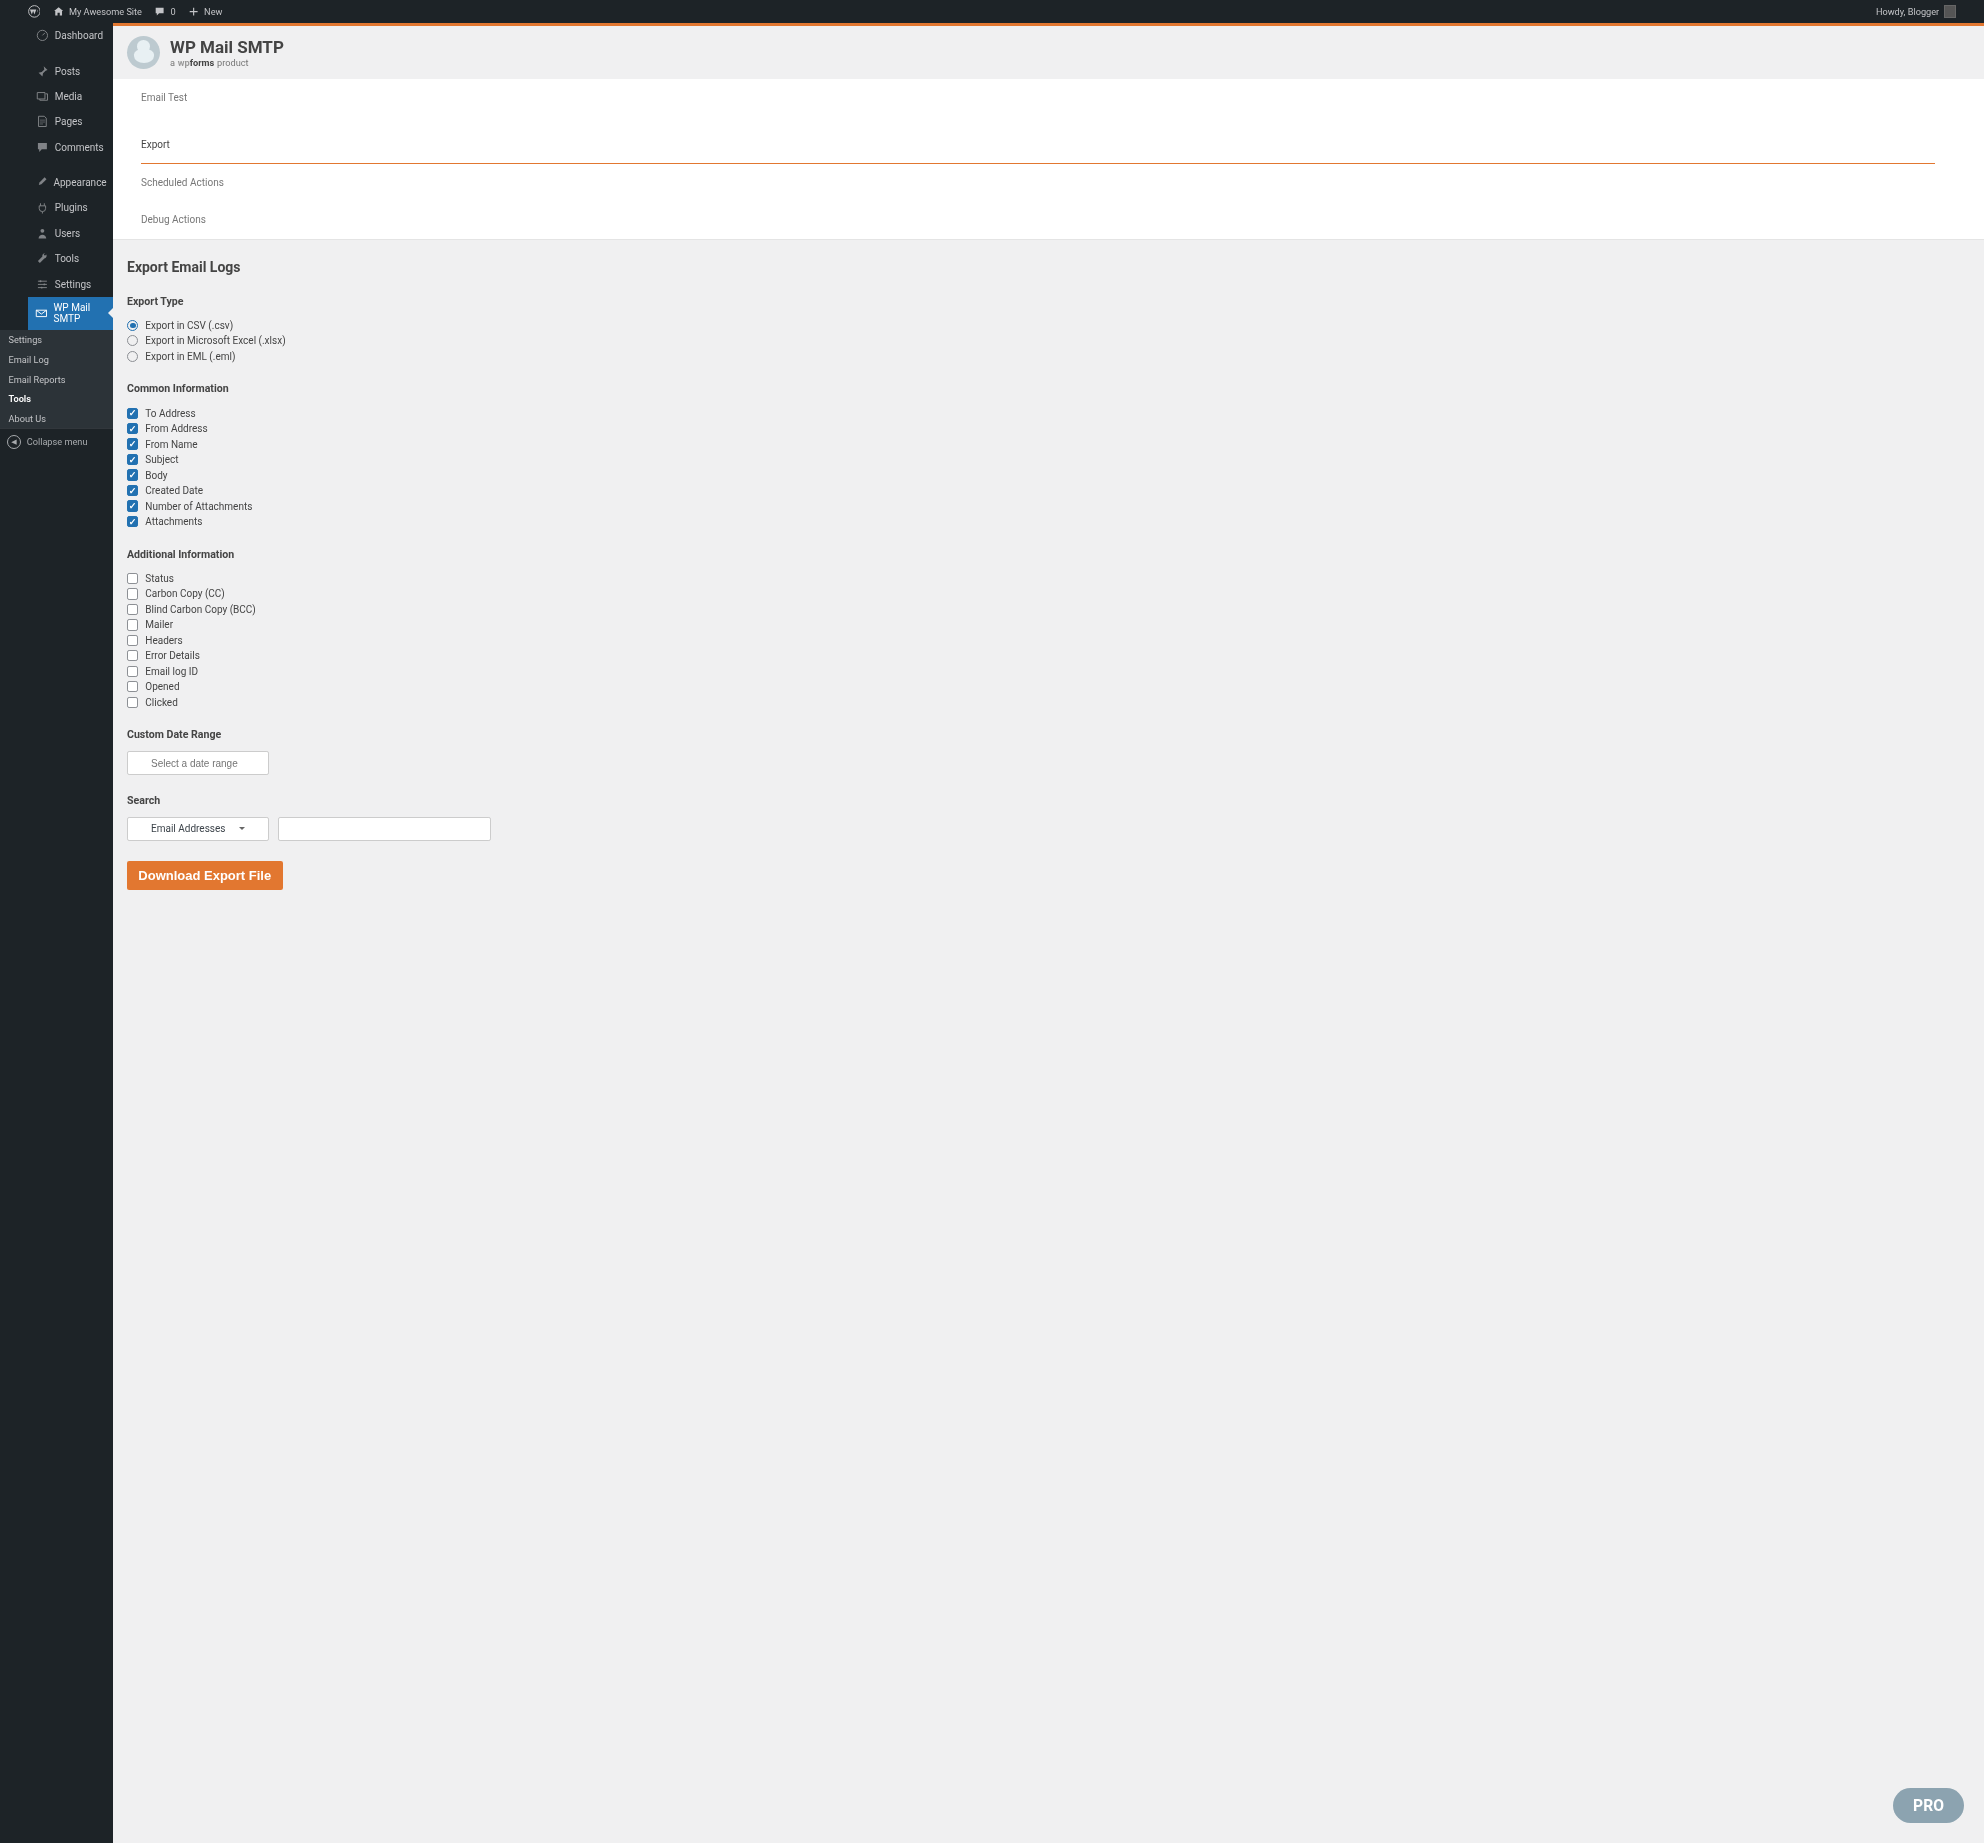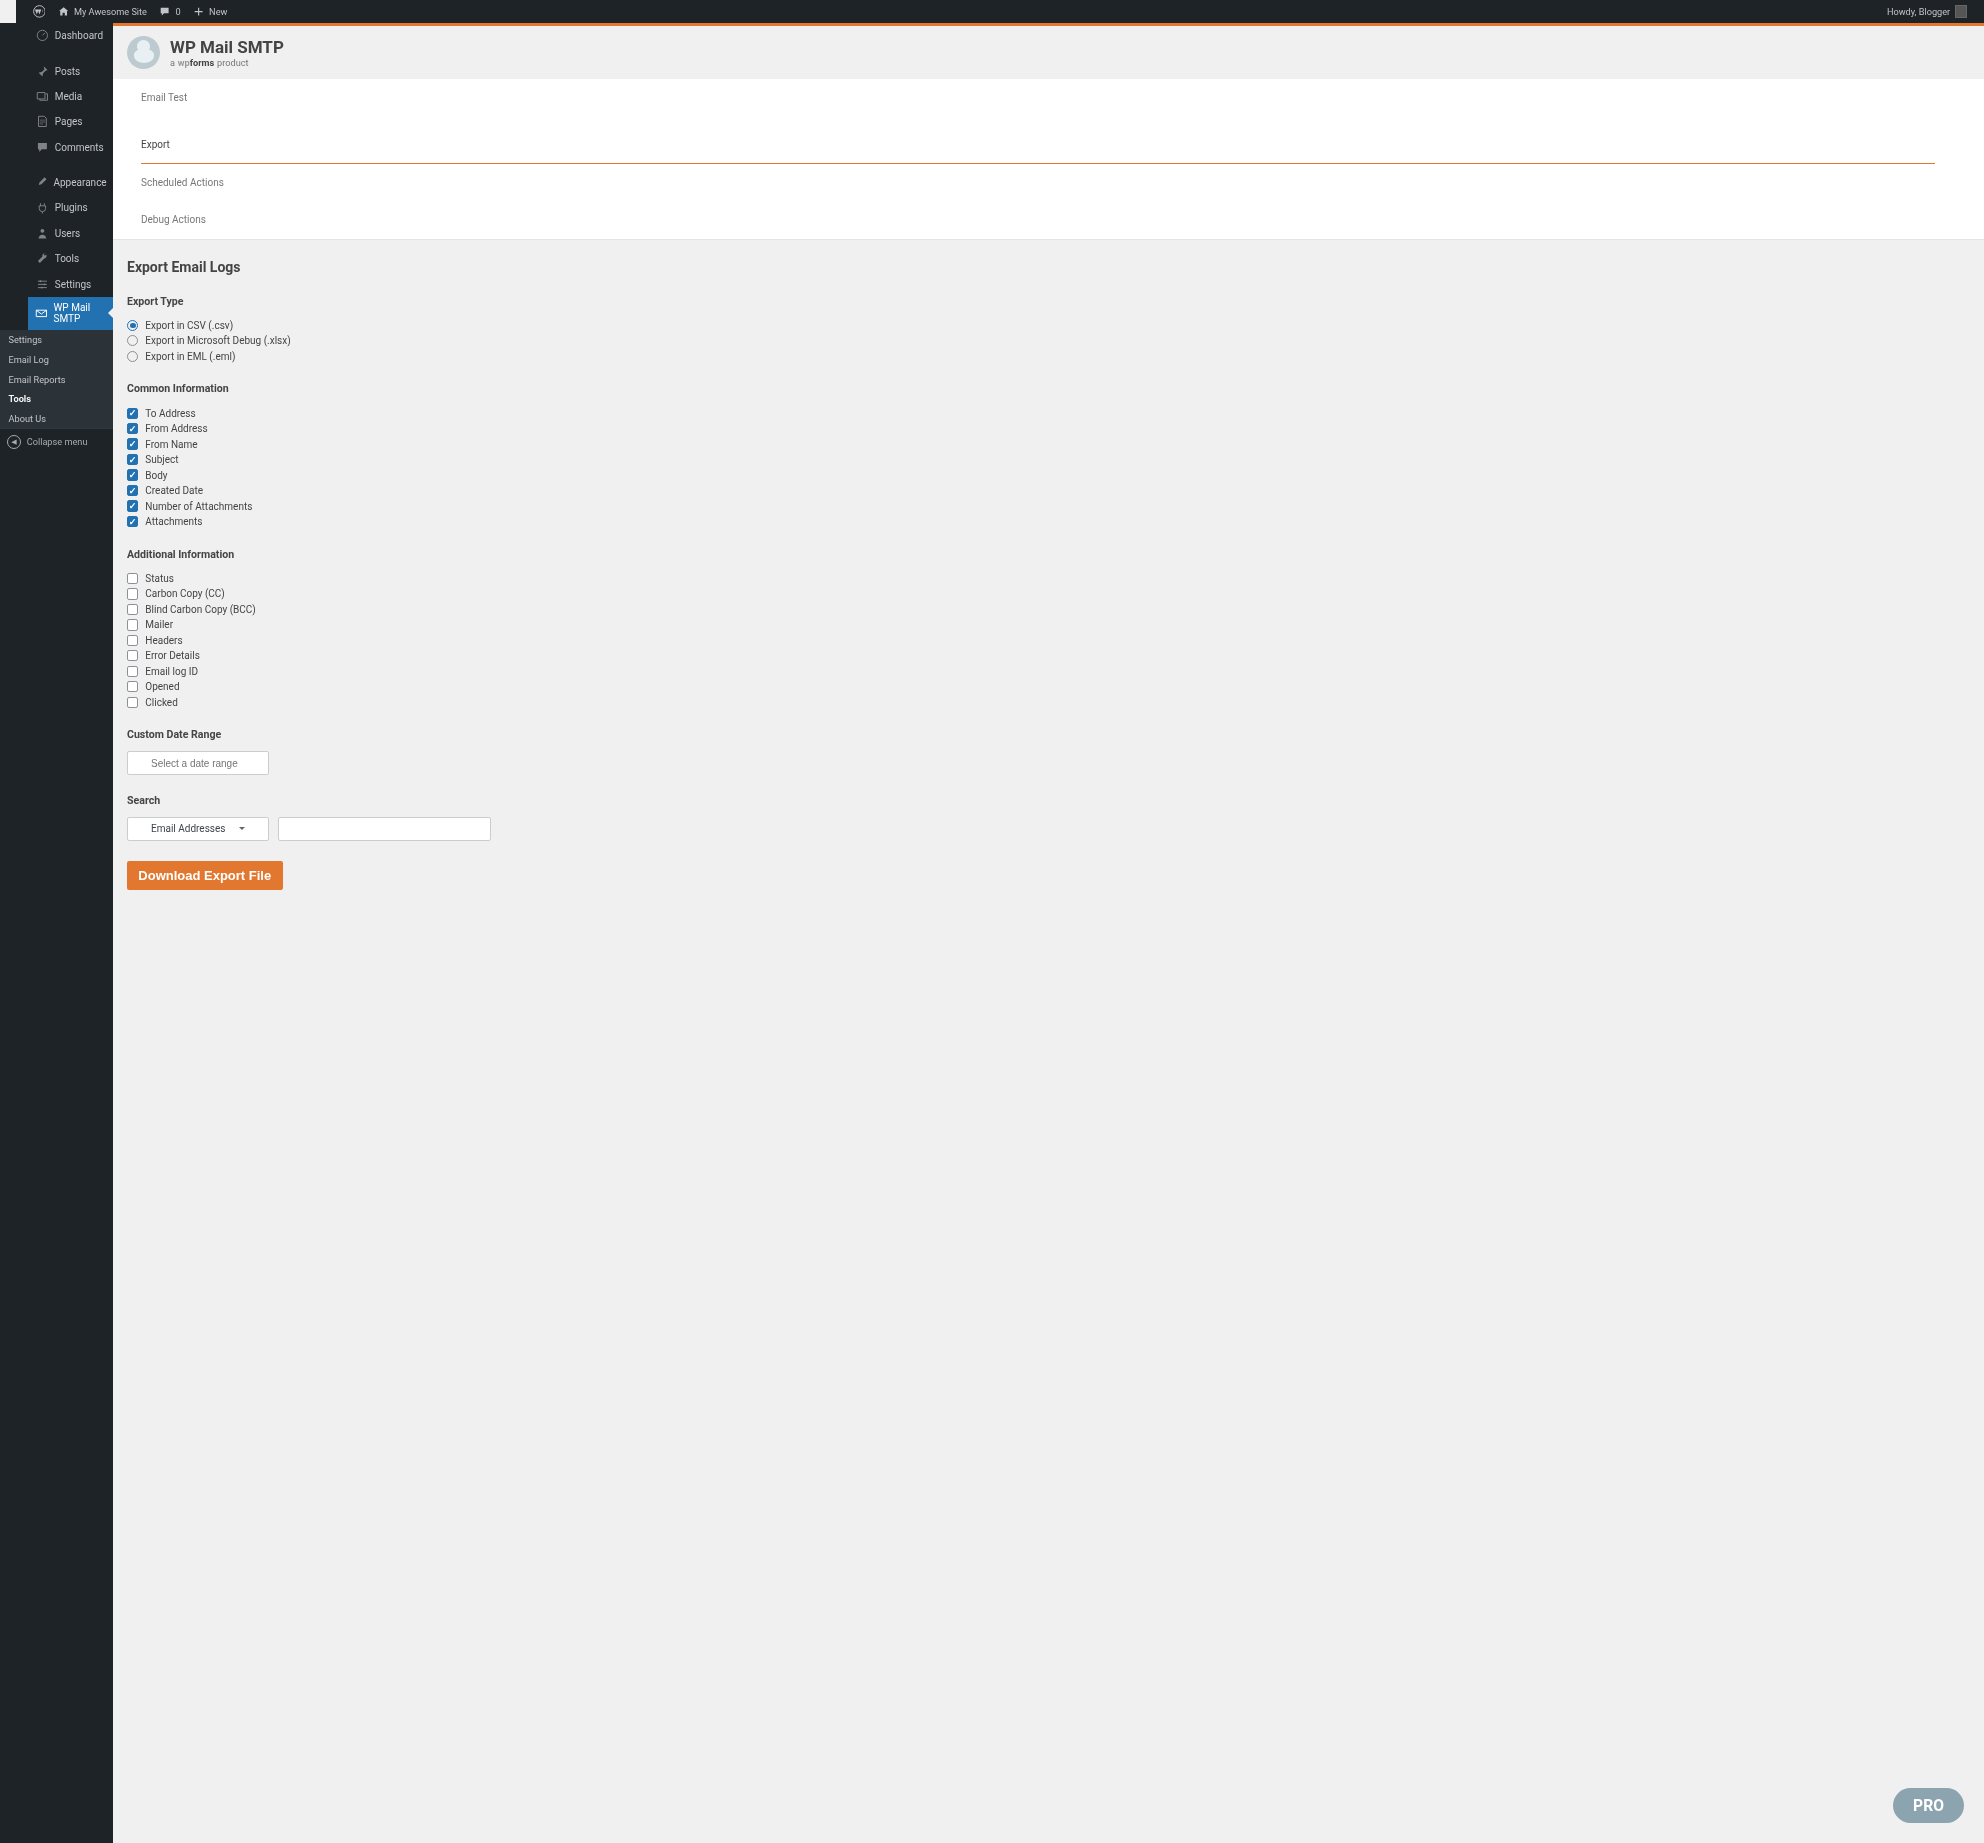--- a/index.html
+++ b/index.html
@@ -3,28 +3,28 @@
 <meta charset="utf-8">
 <style>
 * { box-sizing: border-box; margin: 0; padding: 0; }
 body {
   font-family: -apple-system, BlinkMacSystemFont, "Segoe UI", Roboto, sans-serif;
   font-size: 9.2px;
   background: #f0f0f1;
   color: #3c434a;
 }
 .adminbar {
-  position: fixed; top: 0; left: 16px; right: 0;
+  position: fixed; top: 0; left: 0; right: 0;
   height: 23px;
   background: #1d2327;
   color: #c3c4c7;
   display: flex;
   align-items: center;
   justify-content: space-between;
-  padding: 0 11px;
+  padding: 0 22px;
   z-index: 1000;
   font-size: 9.2px;
 }
 .adminbar-left, .adminbar-right { display: flex; align-items: center; gap: 0; }
 .adminbar-item { display: inline-flex; align-items: center; gap: 4.3px; padding: 0 5.7px; height: 23px; color: #c3c4c7; cursor: pointer; }
 .adminbar-icon { font-size: 11.3px; width: 12.8px; height: 12.8px; display: inline-flex; align-items: center; justify-content: center; }
 .avatar-small { width: 12.8px; height: 12.8px; background: #555; border: 0.7px solid #666; }
 .sidebar {
   position: fixed;
   top: 23px; left: 0; bottom: 0;
@@ -420,21 +420,21 @@
 
     
     <div class="section-title">Export Type</div>
     <div class="field-list">
       <label class="radio-row">
         <input type="radio" name="export_type" checked="" style="">
         <span>Export in CSV (.csv)</span>
       </label>
       <label class="radio-row">
         <input type="radio" name="export_type" style="">
-        <span>Export in Microsoft Debug (.xlsx)</span>
+        <span>Export in Microsoft Excel (.xlsx)</span>
       </label>
       <label class="radio-row">
         <input type="radio" name="export_type" style="">
         <span>Export in EML (.eml)</span>
       </label>
     </div>
 
     
     <div class="section-title">Common Information</div>
     <div class="field-list" id="common-info-list">

